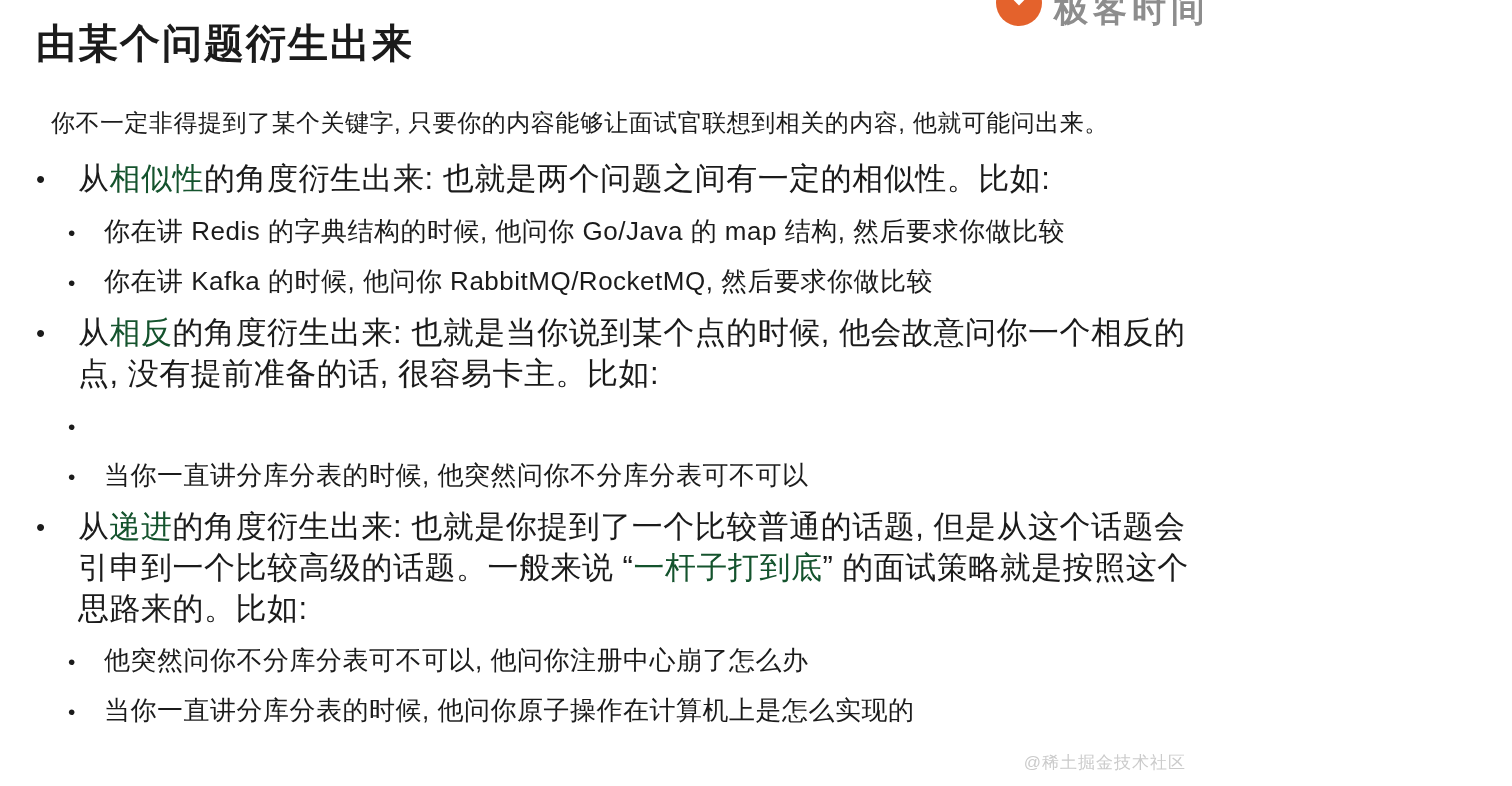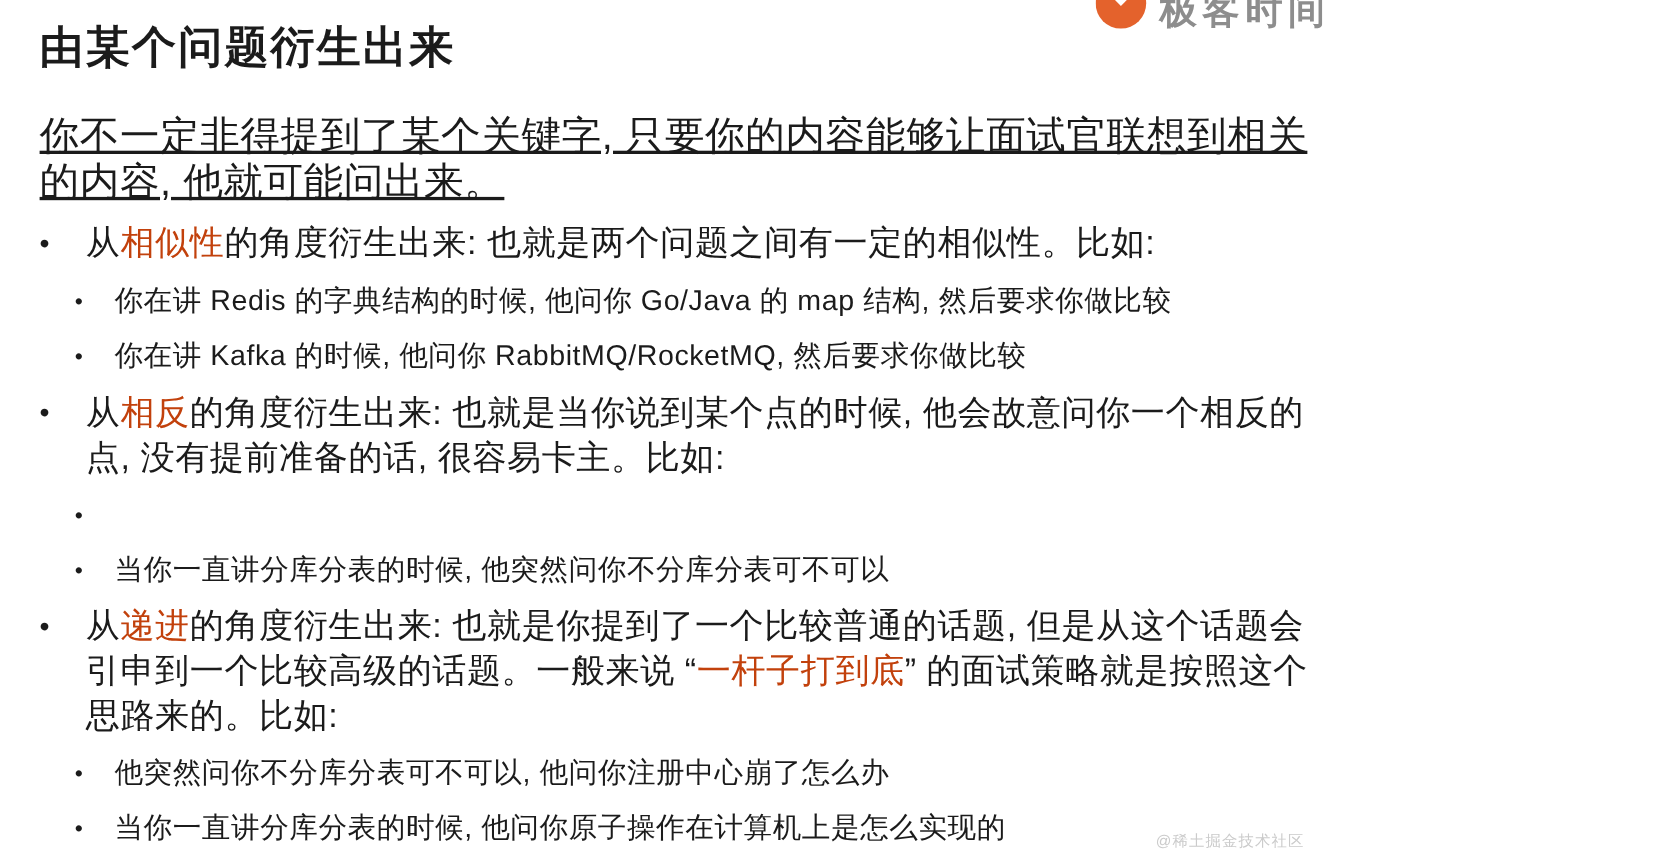--- a/index.html
+++ b/index.html
@@ -19,64 +19,63 @@
     background: #ffffff;
   }
   .title {
     font-size: 40px;
     line-height: 58px;
     font-weight: 700;
     margin: 4px 0 0 0;
     letter-spacing: 2px;
   }
   .intro {
-    font-size: 36px;
+    font-size: 24px;
     line-height: 42px;
-    margin: 30px 0 0 0;
+    margin: 30px 0 0 15px;
     max-width: 1430px;
     letter-spacing: 0.5px;
-    text-decoration: underline;
   }
   ul { list-style: none; margin: 0; padding: 0; }
   .l1 {
     margin-top: 14px;
     font-size: 31px;
     line-height: 41px;
     letter-spacing: 0.5px;
   }
   .l1 > li { margin-top: 12px; }
   .row { display: flex; align-items: flex-start; }
   .m1 {
     flex: 0 0 42px;
     width: 42px;
     font-size: 26px;
     padding-top: 1px;
     text-align: left;
   }
   .txt { max-width: 1360px; }
-  .hl { color: #c2410c; }
+  .hl { color: #14532d; }
   .l2 {
     margin: 0 0 4px 32px;
     font-size: 26px;
     line-height: 34px;
     letter-spacing: 0.5px;
   }
   .l2 > li { margin-top: 14px; }
   .m2 {
     flex: 0 0 36px;
     width: 36px;
     font-size: 21px;
     padding-top: 2px;
   }
   .txt2 { max-width: 1320px; }
   .watermark {
     position: absolute;
     right: 16px;
     bottom: 12px;
-    font-size: 14px;
+    font-size: 17px;
     color: #cbcbcb;
     letter-spacing: 1px;
     text-align: center;
   }
   .logo {
     position: absolute;
     top: 0;
     right: -8px;
     height: 30px;
     overflow: hidden;

